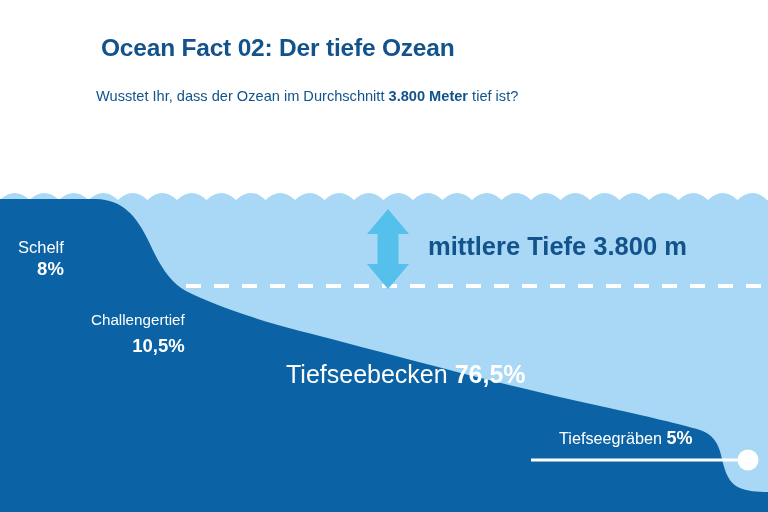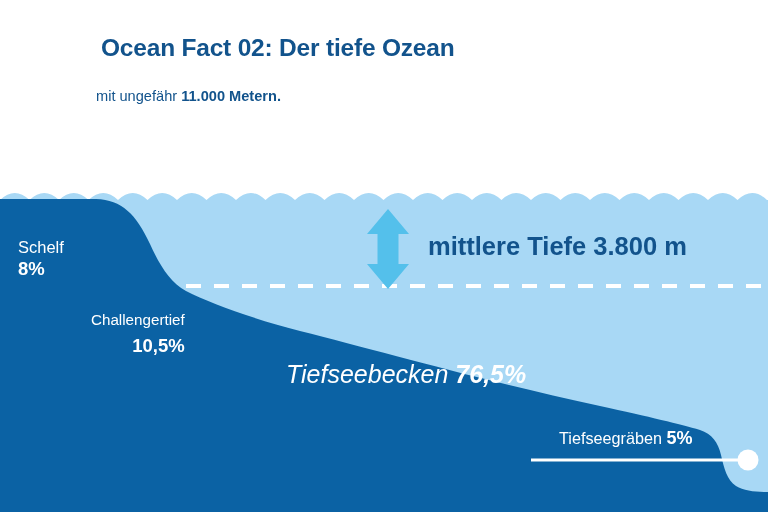--- a/index.html
+++ b/index.html
@@ -59,31 +59,30 @@
   .lbl{
     position:absolute;
     color:#ffffff;
     z-index:6;
     white-space:nowrap;
     line-height:1.18;
   }
   .lbl .name{ font-weight:normal; display:block; }
   .lbl .pct { font-weight:bold;  display:block; }
 
-  #lbl-schelf{ left:18px; top:238px; font-size:16.5px; }
+  #lbl-schelf{ left:18px; top:238px; font-size:16.5px;text-align:right; }
   #lbl-schelf .pct{ font-size:18.5px; margin-top:1px; }
 
   #lbl-hang{ left:91px; top:311px; font-size:15.2px; }
   #lbl-hang .pct{ font-size:18.5px; margin-top:6px;text-align:right; }
 
   #lbl-becken{
     left:286px; top:360px;
     font-size:25px;
     font-weight:normal;
-    font-style:italic;
   }
   #lbl-becken .pct{ display:inline; font-weight:bold; }
   #lbl-becken .name{ display:inline; }
 
   #lbl-graeben{
     left:528px; top:428px;
     font-size:16.2px;
     font-weight:normal;
   }
   #lbl-graeben .name{ display:inline;margin-left:31px; }
@@ -146,21 +145,21 @@
 
       <line x1="531" y1="460" x2="745" y2="460" stroke="#FFFFFF" stroke-width="3.2" stroke-linecap="butt"></line>
       <circle cx="748" cy="460" r="10.5" fill="#FFFFFF"></circle>
     </g>
   </svg>
 
   <div id="header">
     <div id="title">Ocean Fact 02: Der tiefe Ozean</div>
 
     <div id="body-text">
-      <span class="line"><span>mit ungefähr </span><span class="b">11.000 Metern.</span></span>
+      <span class="line"><span>Wusstet Ihr, dass der Ozean im Durchschnitt </span><span class="b">3.800 Meter</span><span> tief ist?</span></span>
     </div>
   </div>
 
   <div id="lbl-tiefe">mittlere Tiefe 3.800 m</div>
 
   <div class="lbl" id="lbl-schelf">
     <span class="name">Schelf</span>
     <span class="pct">8%</span>
   </div>
 

